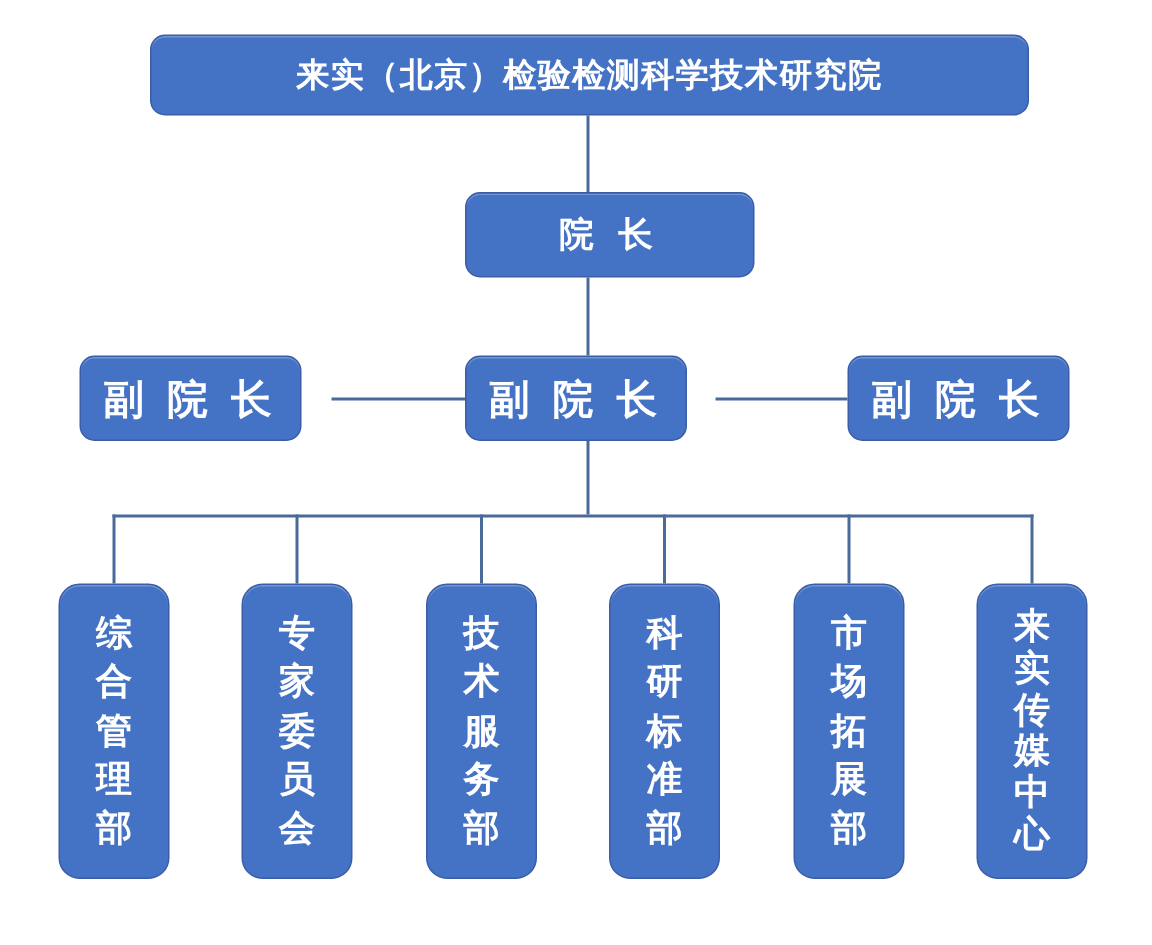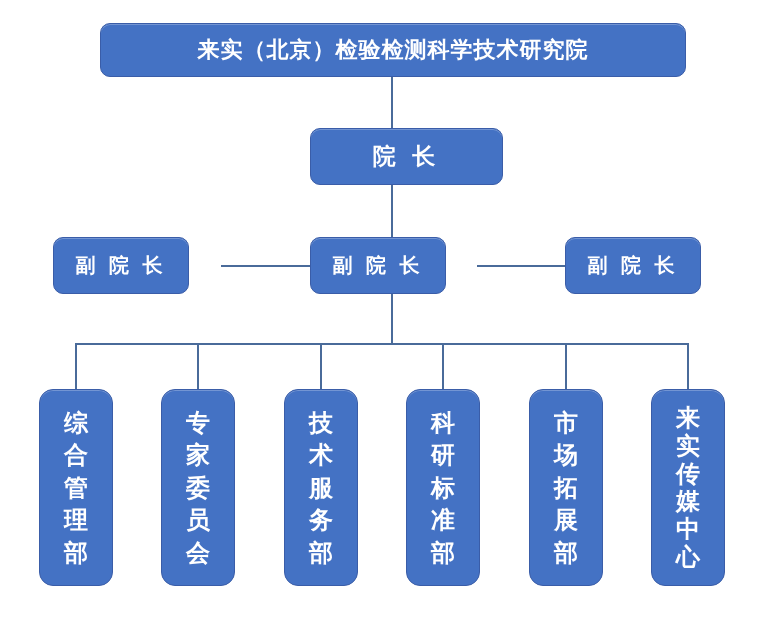--- a/index.html
+++ b/index.html
@@ -28,21 +28,21 @@
   .node.vbox {
     border-radius: 14px;
     flex-direction: column;
     justify-content: space-evenly;
     padding: 12px 0;
     font-size: 24px;
     line-height: 1;
   }
   .node.root-box   { left: 100px; top: 23px;  width: 586px; height: 54px; font-size: 22px; letter-spacing: 1px; }
   .node.dean-box   { left: 310px; top: 128px; width: 193px; height: 57px; font-size: 23px; letter-spacing: 5px; }
-  .node.vp-box     { top: 237px;  width: 136px; height: 57px; font-size: 20px; letter-spacing: 4px; }
+  .node.vp-box     { top: 237px;  width: 148px; height: 57px; font-size: 27px; letter-spacing: 4px; }
   .node.vp-left    { left: 53px; }
   .node.vp-center  { left: 310px; }
   .node.vp-right   { left: 565px; }
   .node.dept-box   { top: 389px; width: 74px; height: 197px; }
   .node.dept-1 { left: 39px; }
   .node.dept-2 { left: 161px; }
   .node.dept-3 { left: 284px; }
   .node.dept-4 { left: 406px; }
   .node.dept-5 { left: 529px; }
   .node.dept-6 { left: 651px; }

